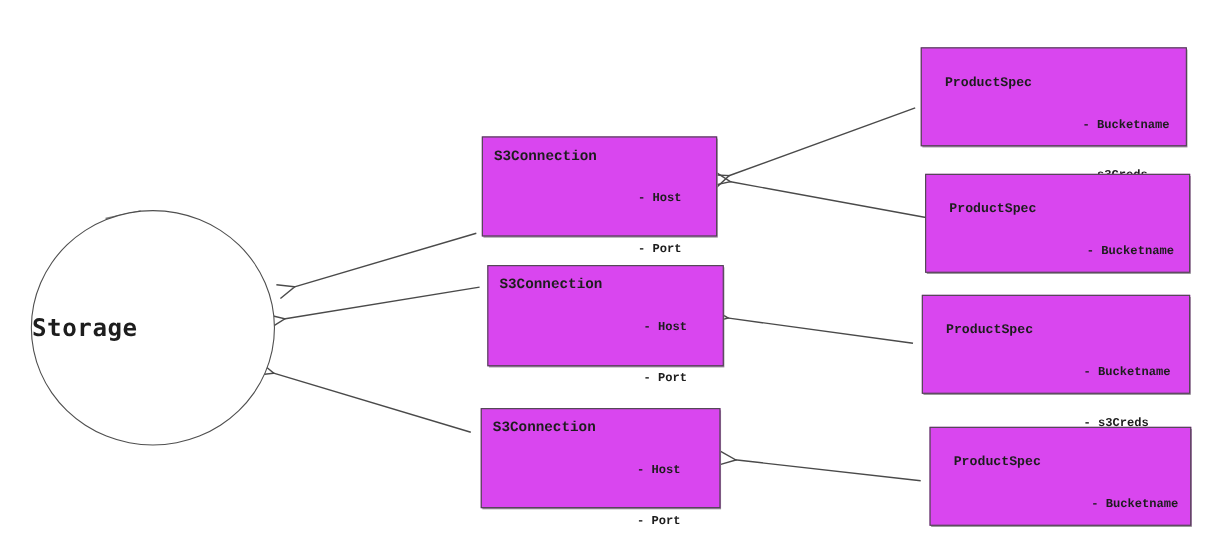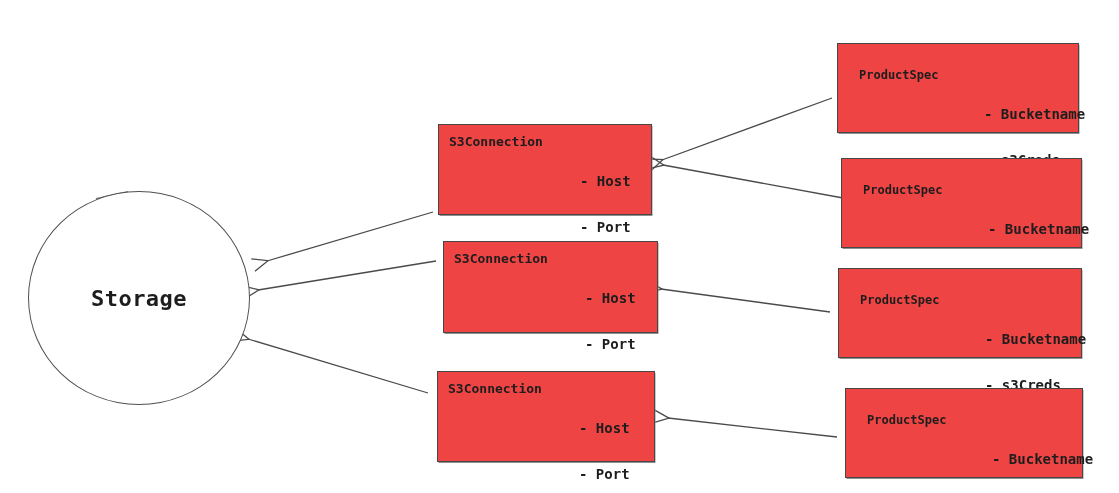--- a/index.html
+++ b/index.html
@@ -19,43 +19,44 @@
   .arrow-layer {
     position: absolute;
     left: 0;
     top: 0;
     width: 1119px;
     height: 493px;
     pointer-events: none;
   }
   .node {
     position: absolute;
-    background: #ef4444;
+    background: #d946ef;
     border: 1.4px solid #474747;
     box-shadow: 1px 1.5px 0 -0.5px #8f8f8f;
     box-sizing: border-box;
+    font-family: Liberation Mono, monospace;
   }
   .node .title {
     position: absolute;
     font-weight: 600;
     white-space: nowrap;
   }
   .s3-node .title {
     left: 10px;
     top: 9px;
     font-size: 13px;
   }
   .ps-node .title {
     left: 21px;
     top: 24px;
     font-size: 12px;
   }
   .attrs {
     position: absolute;
-    font-size: 14px;
+    font-size: 11px;
     font-weight: 600;
     line-height: 15.2px;
     white-space: pre;
   }
   .s3-node .attrs {
     left: 141px;
     top: 19px;
   }
   .ps-node .attrs {
     left: 146px;
@@ -66,21 +67,21 @@
     left: 28px;
     top: 191px;
     width: 222px;
     height: 214px;
     border: 1.6px solid #4f4f4f;
     border-radius: 50%;
     background: #ffffff;
     box-sizing: border-box;
     display: flex;
     align-items: center;
-    justify-content: center;
+    justify-content: flex-start;
   }
   .storage-circle span {
     font-size: 22px;
     font-weight: 600;
     letter-spacing: 0.5px;
   }
 </style>
 </head>
 <body>
 

